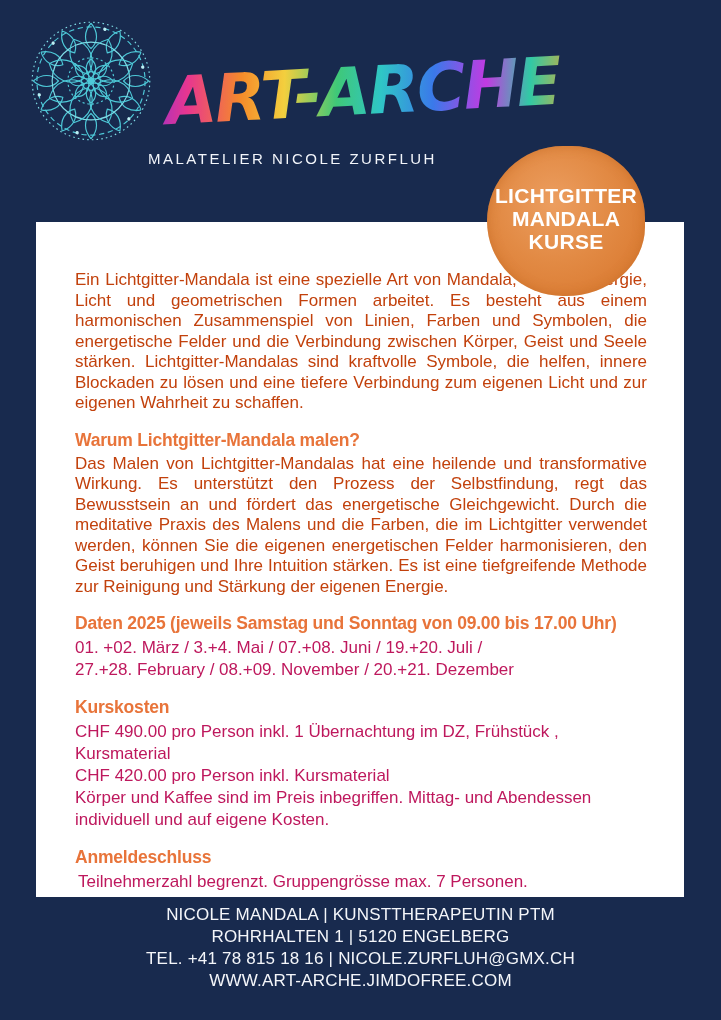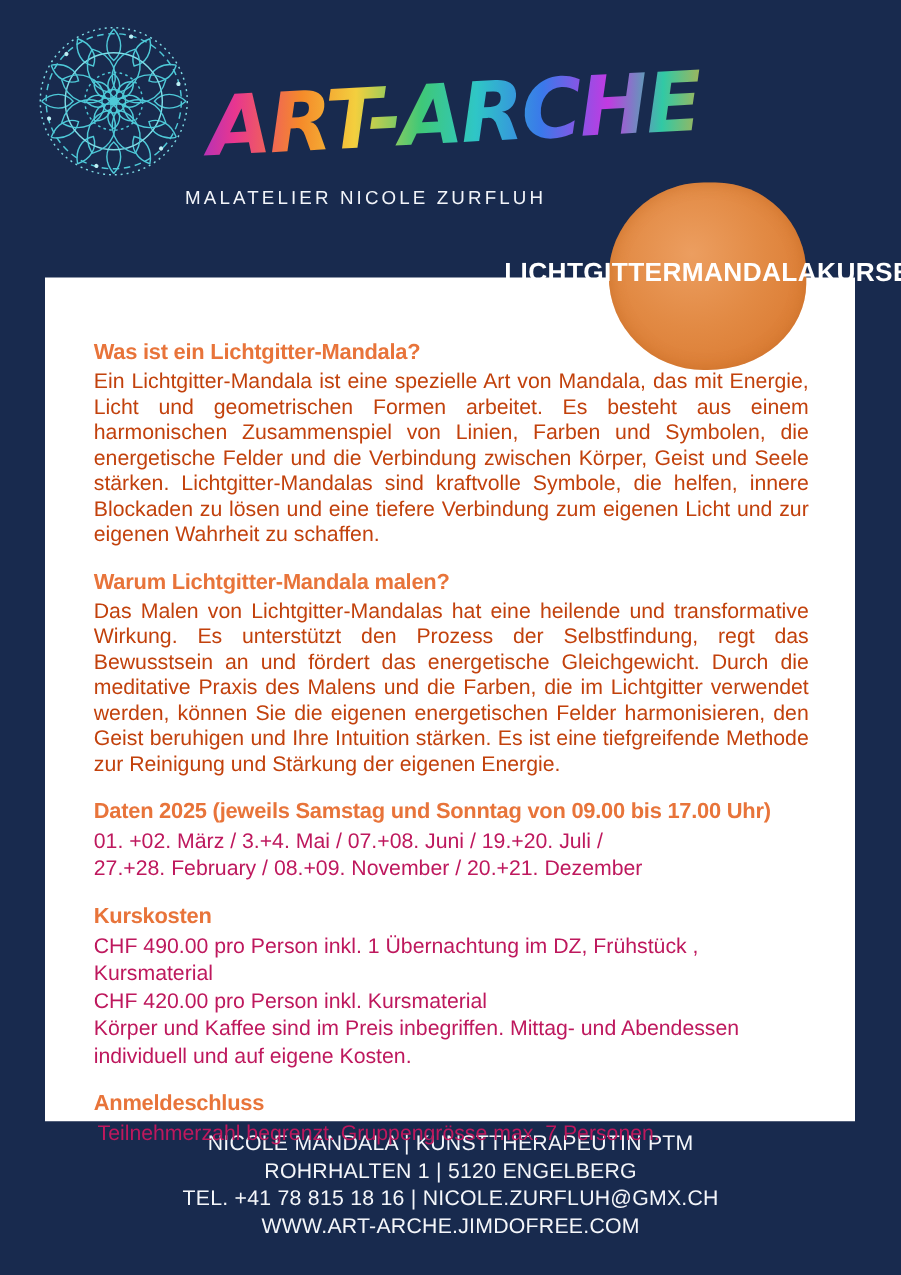--- a/index.html
+++ b/index.html
@@ -22,21 +22,21 @@
   }
   .subtitle {
     position:absolute; left:148px; top:150px; width:430px; 
     color:#F2F5FA; font-size:15px; letter-spacing:2.5px; font-weight:400;
   }
   .badge {
     position:absolute; left:487px; top:146px; width:158px; height:150px; z-index:3;
     border-radius:50% 48% 52% 50% / 52% 50% 48% 52%;
     background:radial-gradient(circle at 42% 38%, #EC9E60 0%, #E28A44 45%, #DD8038 70%, #D97B36 100%);
     box-shadow:inset 0 0 12px rgba(185,95,25,.45);
-    display:flex; flex-direction:row; align-items:center; justify-content:center;
+    display:flex; flex-direction:column; align-items:center; justify-content:center;
     padding-bottom:6px;
   }
   .badge span {
     color:#FFFFFF; font-weight:bold; font-size:21px; line-height:23px;
     letter-spacing:0.3px; text-align:center;
   }
   
   .card {
     position:absolute; left:36px; top:222px; width:648px; height:675px;
     background:#FFFFFF; padding:48px 37px 0 39px; z-index:2;
@@ -120,21 +120,20 @@
 
   <div class="badge">
     <span>LICHTGITTER</span>
     <span>MANDALA</span>
     <span>KURSE</span>
   </div>
 
   <div class="card">
 
     <div class="section">
-      <h2>Was ist ein Lichtgitter-Mandala?</h2>
       <div class="body-just">Ein Lichtgitter-Mandala ist eine spezielle Art von Mandala, das mit Energie, Licht und geometrischen Formen arbeitet. Es besteht aus einem harmonischen Zusammenspiel von Linien, Farben und Symbolen, die energetische Felder und die Verbindung zwischen Körper, Geist und Seele stärken. Lichtgitter-Mandalas sind kraftvolle Symbole, die helfen, innere Blockaden zu lösen und eine tiefere Verbindung zum eigenen Licht und zur eigenen Wahrheit zu schaffen.</div>
     </div>
 
     <div class="section">
       <h2>Warum Lichtgitter-Mandala malen?</h2>
       <div class="body-just">Das Malen von Lichtgitter-Mandalas hat eine heilende und transformative Wirkung. Es unterstützt den Prozess der Selbstfindung, regt das Bewusstsein an und fördert das energetische Gleichgewicht. Durch die meditative Praxis des Malens und die Farben, die im Lichtgitter verwendet werden, können Sie die eigenen energetischen Felder harmonisieren, den Geist beruhigen und Ihre Intuition stärken. Es ist eine tiefgreifende Methode zur Reinigung und Stärkung der eigenen Energie.</div>
     </div>
 
     <div class="section">
       <h2>Daten 2025 (jeweils Samstag und Sonntag von 09.00 bis 17.00 Uhr)</h2>

